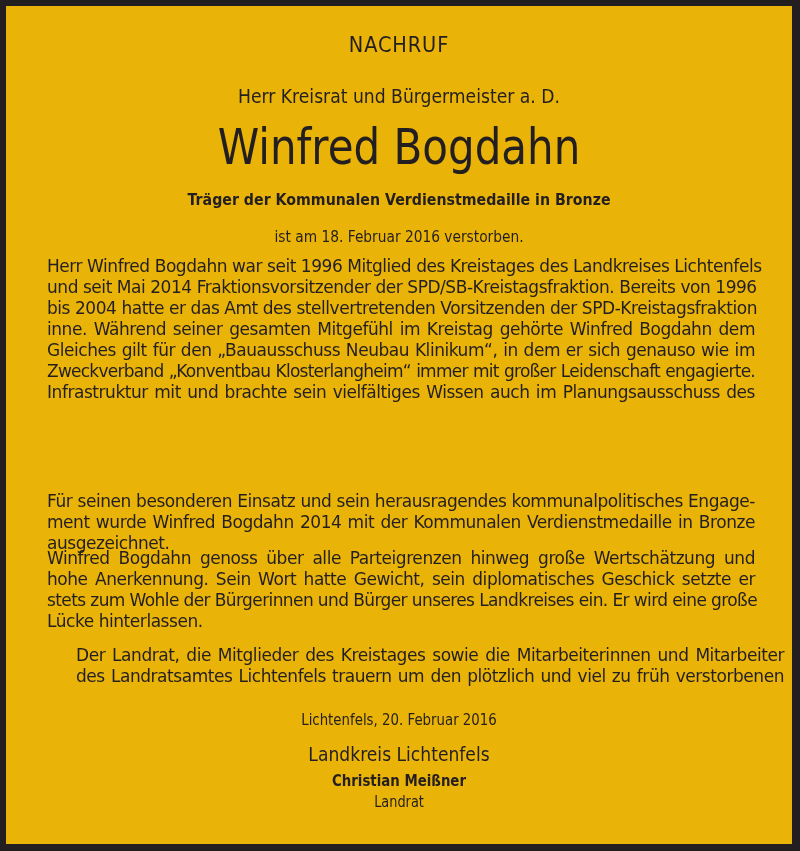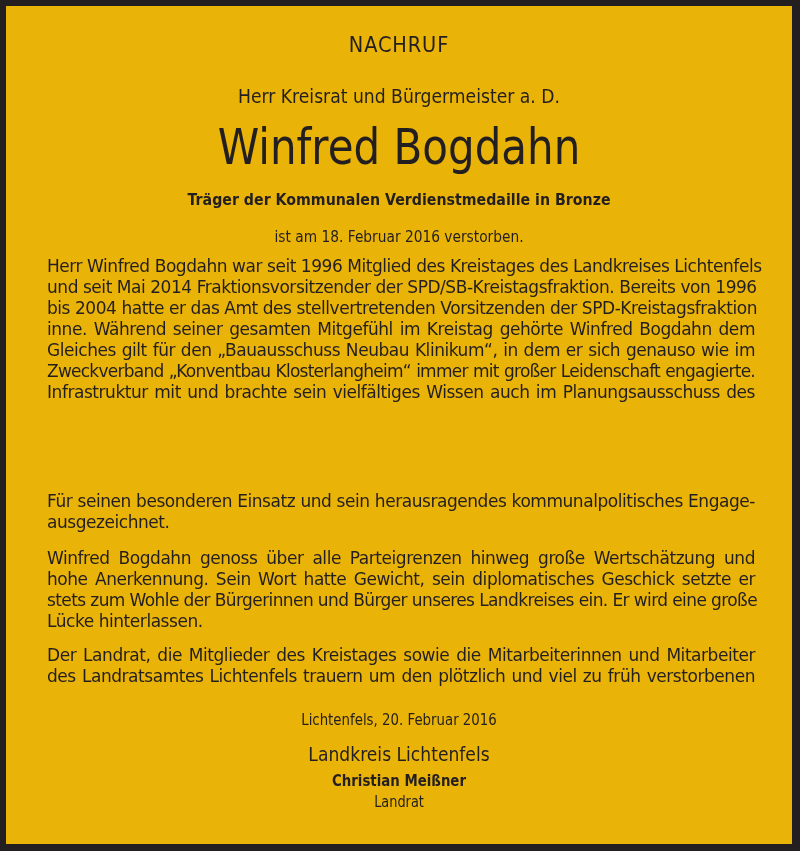--- a/index.html
+++ b/index.html
@@ -24,21 +24,21 @@
     .award { top: 184px; font-size: 16.5px; font-weight: bold; transform: scaleX(0.86); }
     .death { top: 221px; font-size: 16px; transform: scaleX(0.86); }
 
     .body-text {
       position: absolute; left: 41px; width: 708px;
       font-size: 15.5px; line-height: 21px;
     }
     .p1 { top: 250px; }
     .p2 { top: 443px; margin-top: 42px; }
     .p3 { top: 542px; }
-    .p4 { top: 639px; }
+    .p4 { top: 639px; margin-left: 29px; }
 
     .place-date { top: 705px; font-size: 15.5px; transform: scaleX(0.86); }
     .org { top: 737px; font-size: 19.5px; transform: scaleX(0.88); }
     .signer { top: 766px; font-size: 15.5px; font-weight: bold; transform: scaleX(0.86); }
     .role { top: 787px; font-size: 15px; transform: scaleX(0.86); }
 
     
     .jl {
       display: block; width: 708px; height: 21px; white-space: nowrap;
       text-align: justify; text-align-last: justify; font-size: 17px;
@@ -61,20 +61,21 @@
     <span class="jl">und seit Mai 2014 Fraktionsvorsitzender der SPD/SB-Kreistagsfraktion. Bereits von 1996</span>
     <span class="jl">bis 2004 hatte er das Amt des stellvertretenden Vorsitzenden der SPD-Kreistagsfraktion</span>
     <span class="jl">inne. Während seiner gesamten Mitgefühl im Kreistag gehörte Winfred Bogdahn dem</span>
     <span class="jl">Gleiches gilt für den „Bauausschuss Neubau Klinikum“, in dem er sich genauso wie im</span>
     <span class="jl" style="letter-spacing:-0.75px">Zweckverband „Konventbau Klosterlangheim“ immer mit großer Leidenschaft engagierte.</span>
     <span class="jl">Infrastruktur mit und brachte sein vielfältiges Wissen auch im Planungsausschuss des</span>
   </div>
 
   <div class="body-text p2">
     <span class="jl">Für seinen besonderen Einsatz und sein herausragendes kommunalpolitisches Engage-</span>
+    <span class="jl">ment wurde Winfred Bogdahn 2014 mit der Kommunalen Verdienstmedaille in Bronze</span>
     <span class="jl last">ausgezeichnet.</span>
   </div>
 
   <div class="body-text p3">
     <span class="jl">Winfred Bogdahn genoss über alle Parteigrenzen hinweg große Wertschätzung und</span>
     <span class="jl">hohe Anerkennung. Sein Wort hatte Gewicht, sein diplomatisches Geschick setzte er</span>
     <span class="jl" style="letter-spacing:-0.6px">stets zum Wohle der Bürgerinnen und Bürger unseres Landkreises ein. Er wird eine große</span>
     <span class="jl last">Lücke hinterlassen.</span>
   </div>
 

